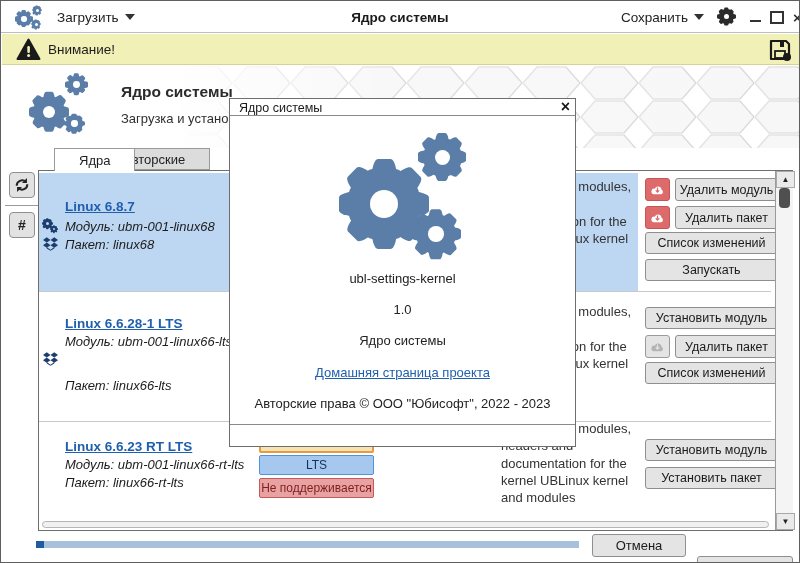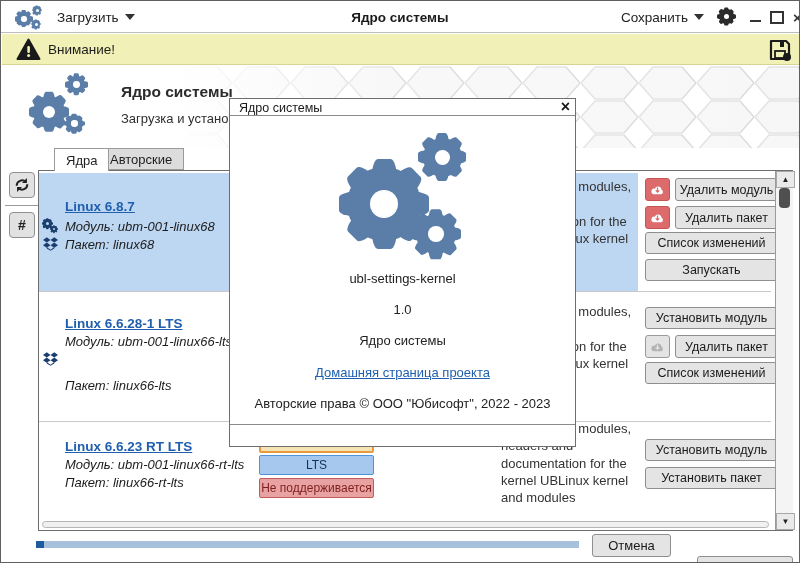--- a/index.html
+++ b/index.html
@@ -19,21 +19,21 @@
   .gear .h{left:35%;top:35%;width:30%;height:30%;border-radius:50%;background:var(--hc,#fff);}
   
   .banner{left:1px;top:33px;width:797px;height:31px;background:#f1f1b7;border-bottom:1px solid #d5d593;}
   .banner-text{font-size:13.5px;color:#1c1c1c;}
   
   .hexwrap{left:0;top:65px;width:798px;height:82px;overflow:hidden;}
   .hexfade{left:0;top:0;width:100%;height:100%;background:linear-gradient(to right,#ffffff 0px,#ffffff 170px,rgba(255,255,255,0.25) 380px,rgba(255,255,255,0.15) 800px);}
   .hdr-title{font-size:15.5px;font-weight:600;color:#2b2b2b;}
   .hdr-sub{font-size:13px;color:#2f2f2f;}
   
-  .tab{height:23px;display:flex;align-items:center;padding:0 11px;font-size:13px;border:1px solid #9a9a9a;}
+  .tab{height:23px;display:flex;align-items:center;padding:0 24px;font-size:13px;border:1px solid #9a9a9a;}
   .tab.sel{background:#fff;border-bottom:none;z-index:4;}
   .tab.unsel{background:#dcdcdc;height:22px;}
   
   .sidebtn{width:26px;height:26px;background:#e2e2e2;border:1px solid #8f8f8f;border-radius:4px;
            display:flex;align-items:center;justify-content:center;font-size:14px;font-weight:bold;color:#222;}
   
   .panel{left:37px;top:169px;width:755px;height:361px;border:1px solid #6e6e6e;background:#fff;}
   .rowsel{background:#bdd7f3;}
   .sep{height:1px;background:#c9c9c9;}
   .klink{font-size:13.5px;font-weight:bold;color:#1f5fae;text-decoration:underline;}
@@ -285,21 +285,21 @@
 
   <div class="abs vscroll">
     <div class="scrbtn" style="position:absolute;top:0;left:0;">▲</div>
     <div class="abs thumb"></div>
     <div class="scrbtn" style="position:absolute;bottom:0;left:0;">▼</div>
   </div>
   <div class="abs htrack"></div>
 
   <div class="abs prog-track"></div>
   <div class="abs prog-chunk"></div>
-  <button class="abs btn fbtn" style="left:591px;top:533px;width:79px;">Отмена</button>
+  <button class="abs btn fbtn" style="left:591px;top:533px;width:94px;">Отмена</button>
   <button class="abs btn fbtn" style="left:696px;top:555px;width:96px;">Подробнее</button>
 
   <div class="abs modal">
     <div class="abs modal-titlebar">
       <span class="modal-title">Ядро системы</span>
       <span class="modal-x">×</span>
     </div>
     <div class="abs" style="left:0;top:0;width:347px;height:170px;">
       <span class="gear" style="--gc:#5a7ea8;left:107px;top:58px;width:94px;height:94px;">
           <i class="t" style="transform:rotate(0deg)"></i>

